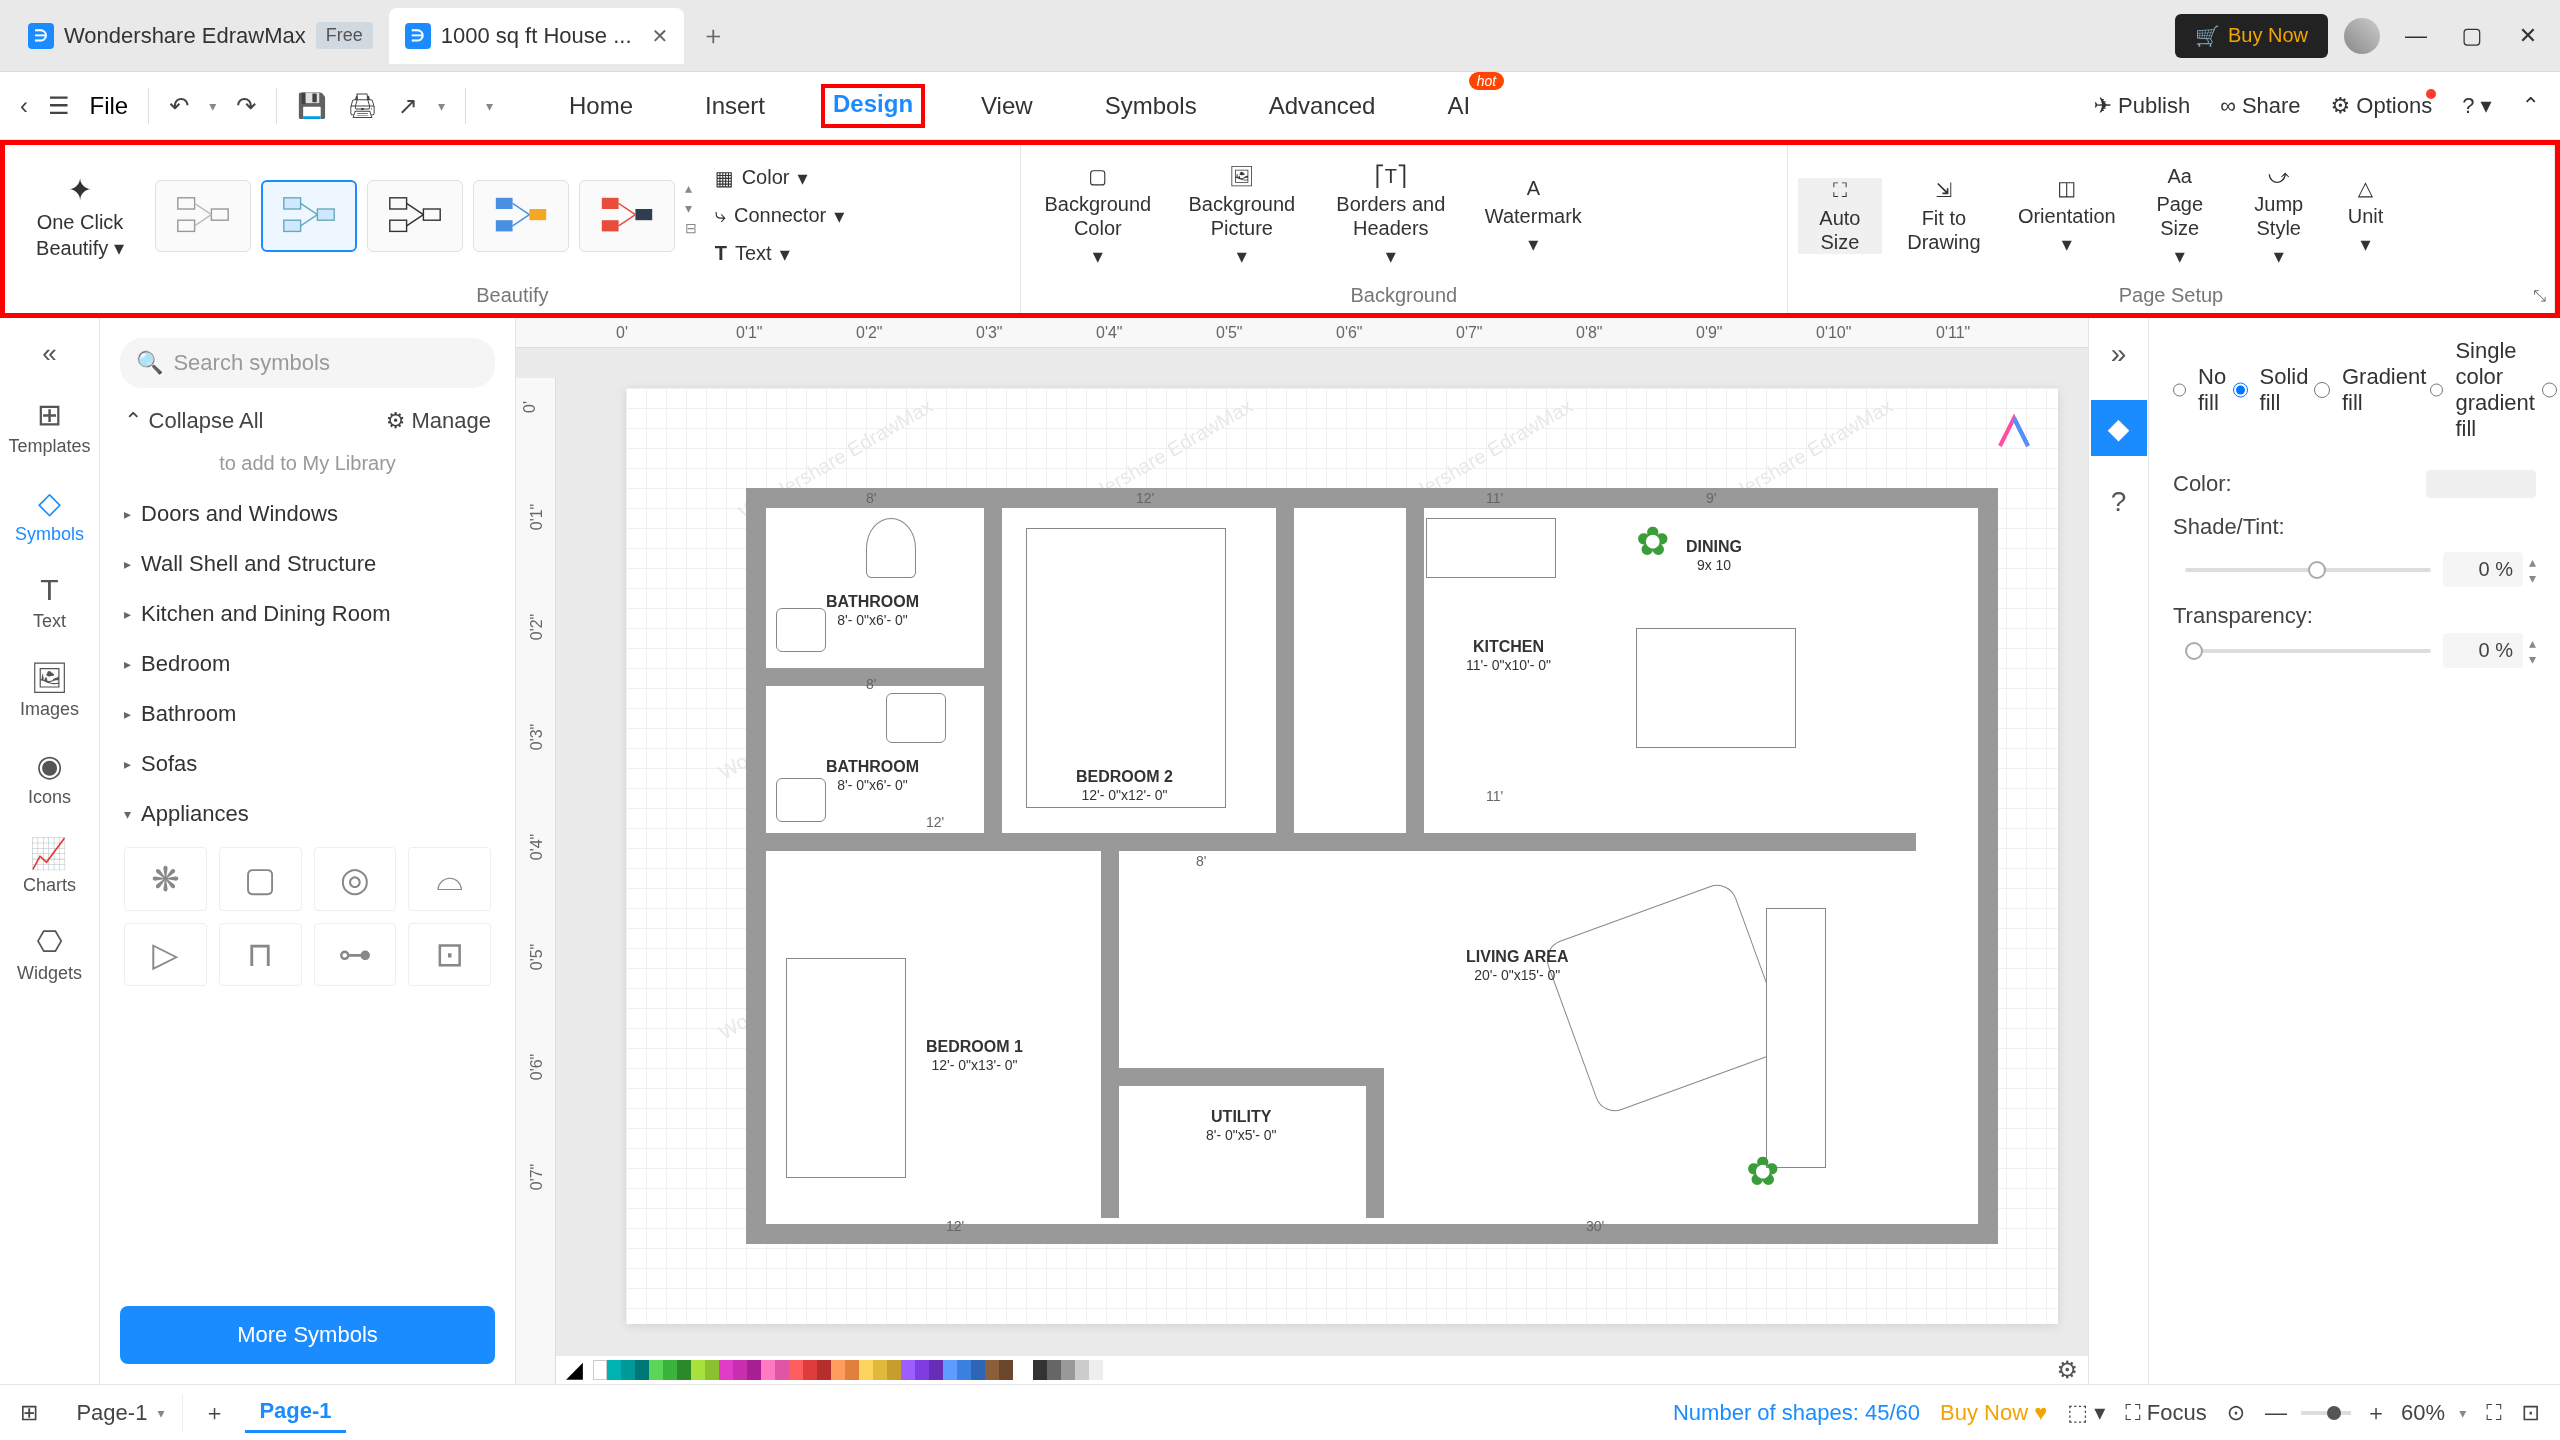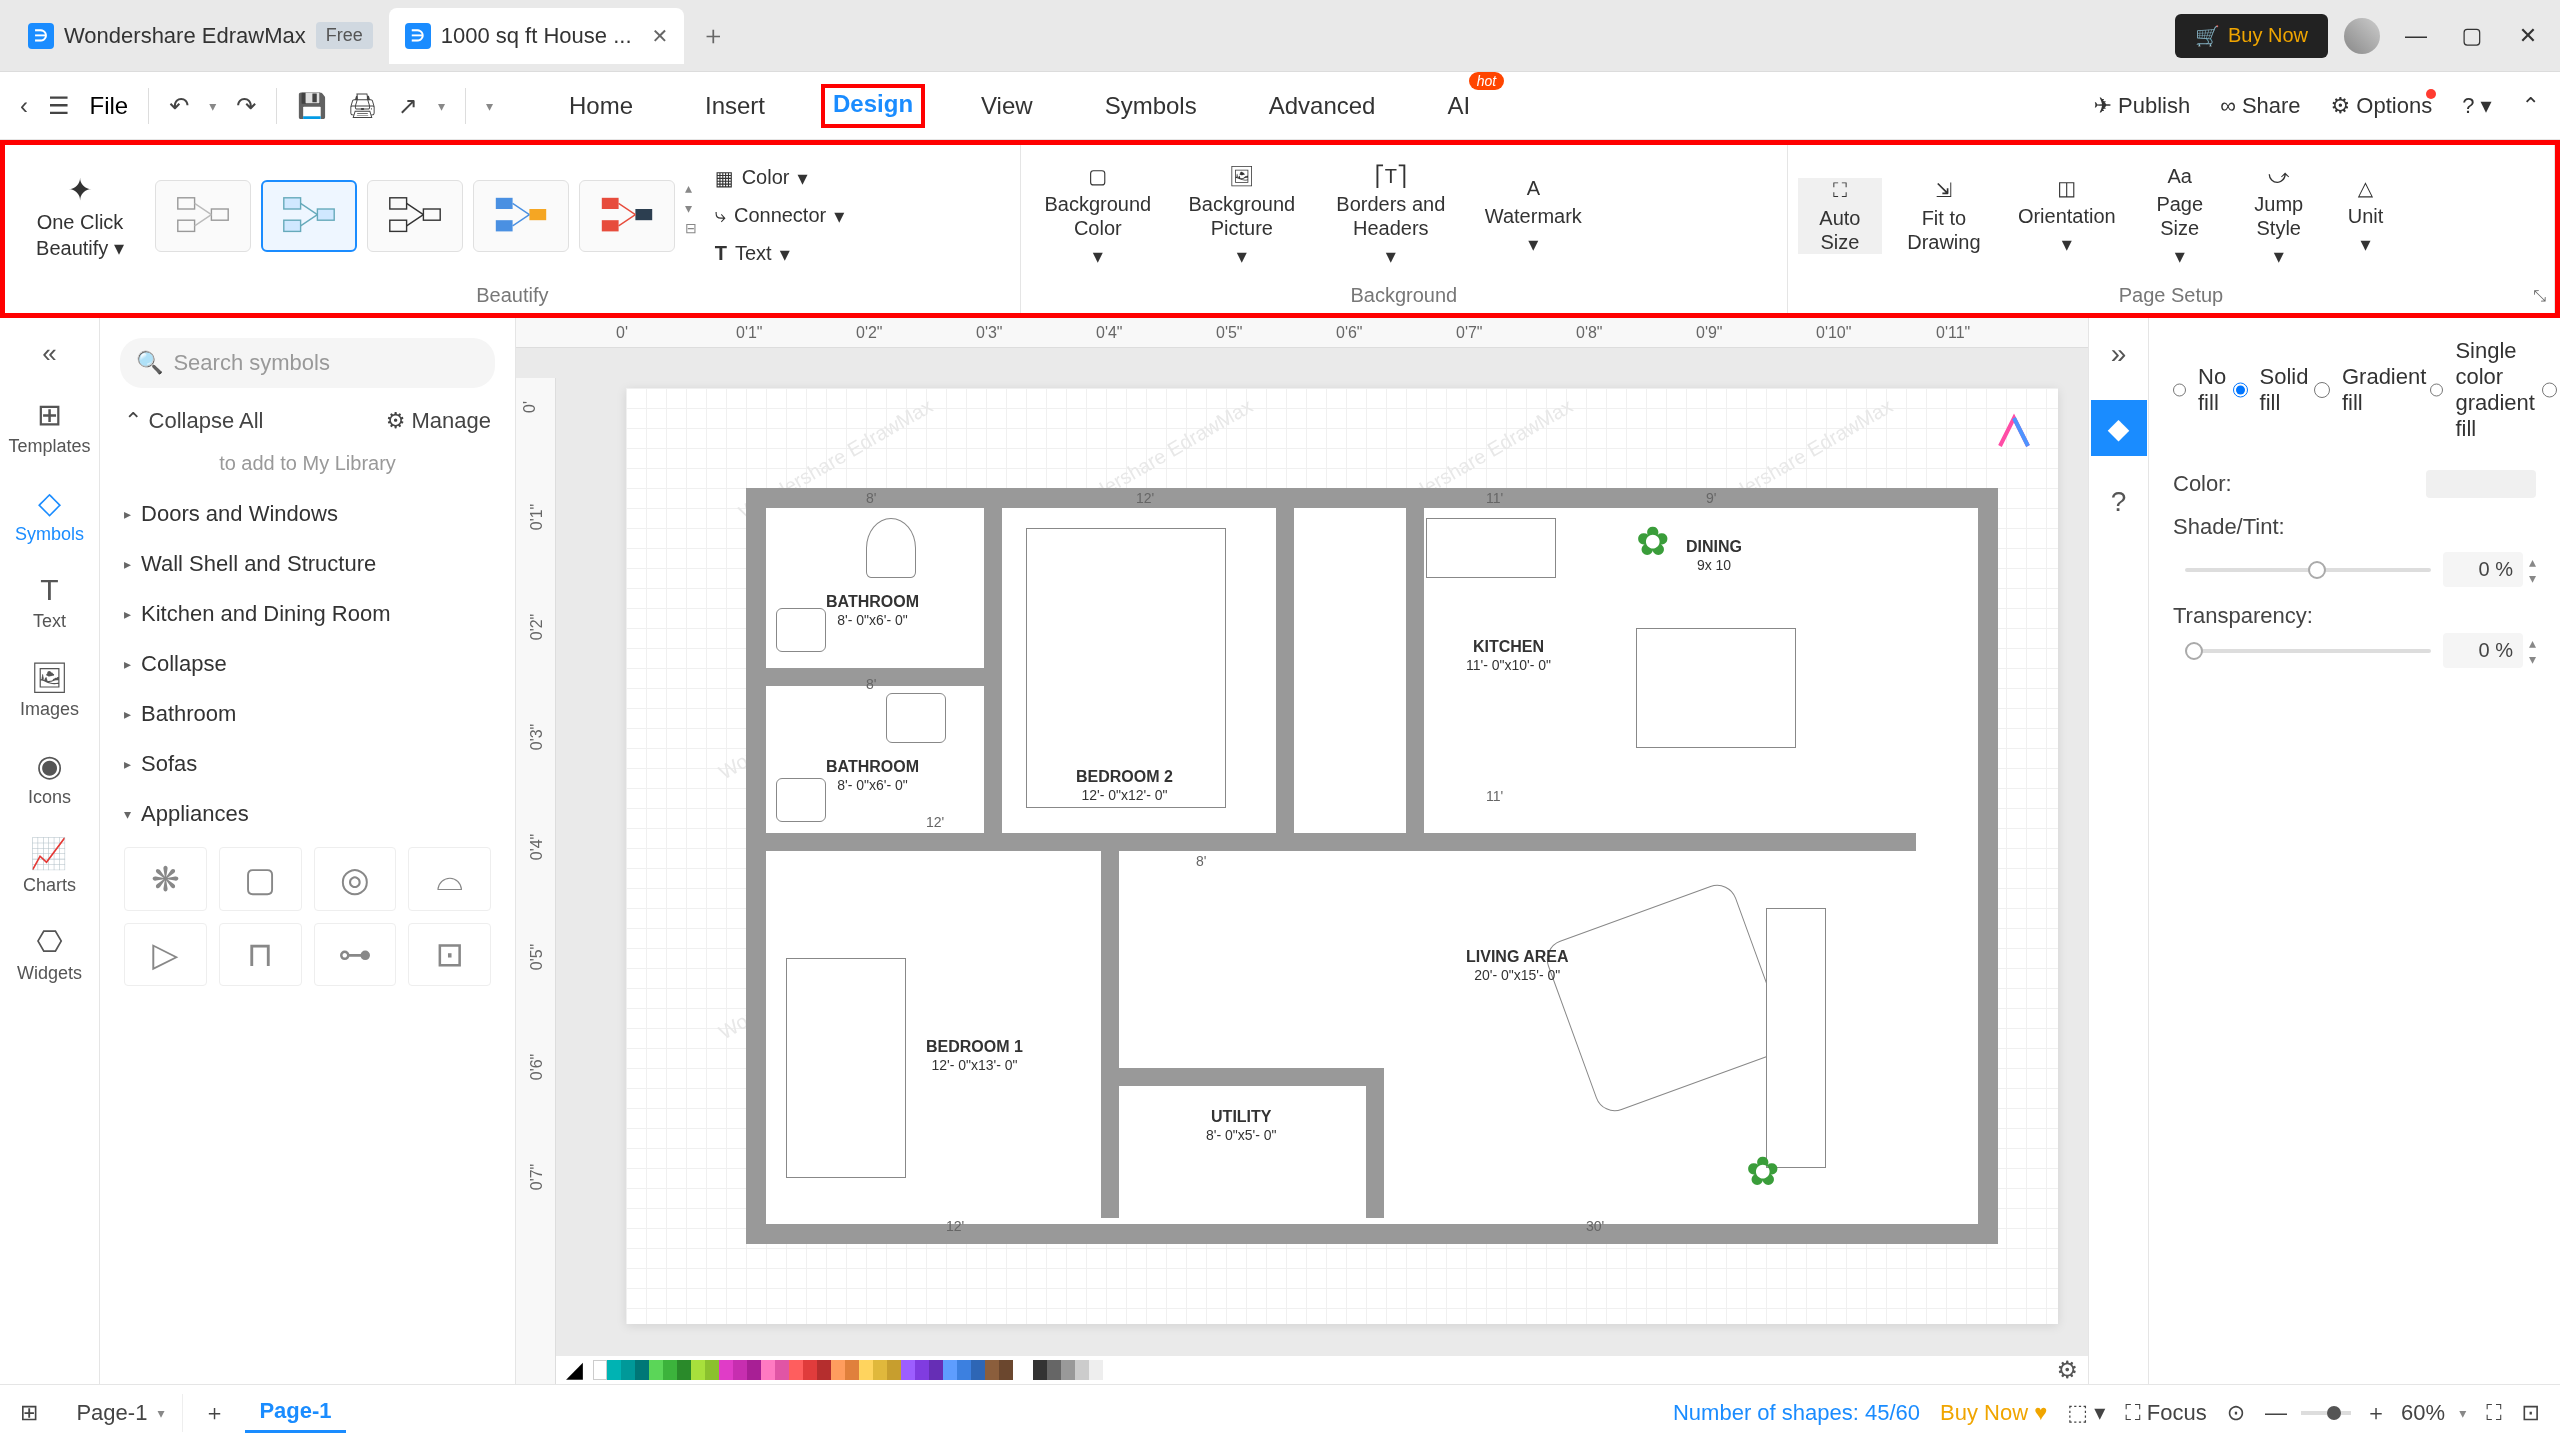--- a/index.html
+++ b/index.html
@@ -336,21 +336,21 @@
       <div class="symbol-cat">
           <span class="chev">▸</span>
           <span>Wall Shell and Structure</span>
         </div>
       <div class="symbol-cat">
           <span class="chev">▸</span>
           <span>Kitchen and Dining Room</span>
         </div>
       <div class="symbol-cat">
           <span class="chev">▸</span>
-          <span>Collapse</span>
+          <span>Bedroom</span>
         </div>
       <div class="symbol-cat">
           <span class="chev">▸</span>
           <span>Bathroom</span>
         </div>
       <div class="symbol-cat">
           <span class="chev">▸</span>
           <span>Sofas</span>
         </div>
       <div class="symbol-cat">
@@ -361,20 +361,21 @@
         <div class="symbol-cell">❋</div>
         <div class="symbol-cell">▢</div>
         <div class="symbol-cell">◎</div>
         <div class="symbol-cell">⌓</div>
         <div class="symbol-cell">▷</div>
         <div class="symbol-cell">⊓</div>
         <div class="symbol-cell">⊶</div>
         <div class="symbol-cell">⊡</div>
       </div>
     </div>
+    <div class="more-btn">More Symbols</div>
   </div>
 
   <div class="canvas-area">
     <div class="ruler-h">
       <span style="left:100px">0'</span>
       <span style="left:220px">0'1"</span>
       <span style="left:340px">0'2"</span>
       <span style="left:460px">0'3"</span>
       <span style="left:580px">0'4"</span>
       <span style="left:700px">0'5"</span>

